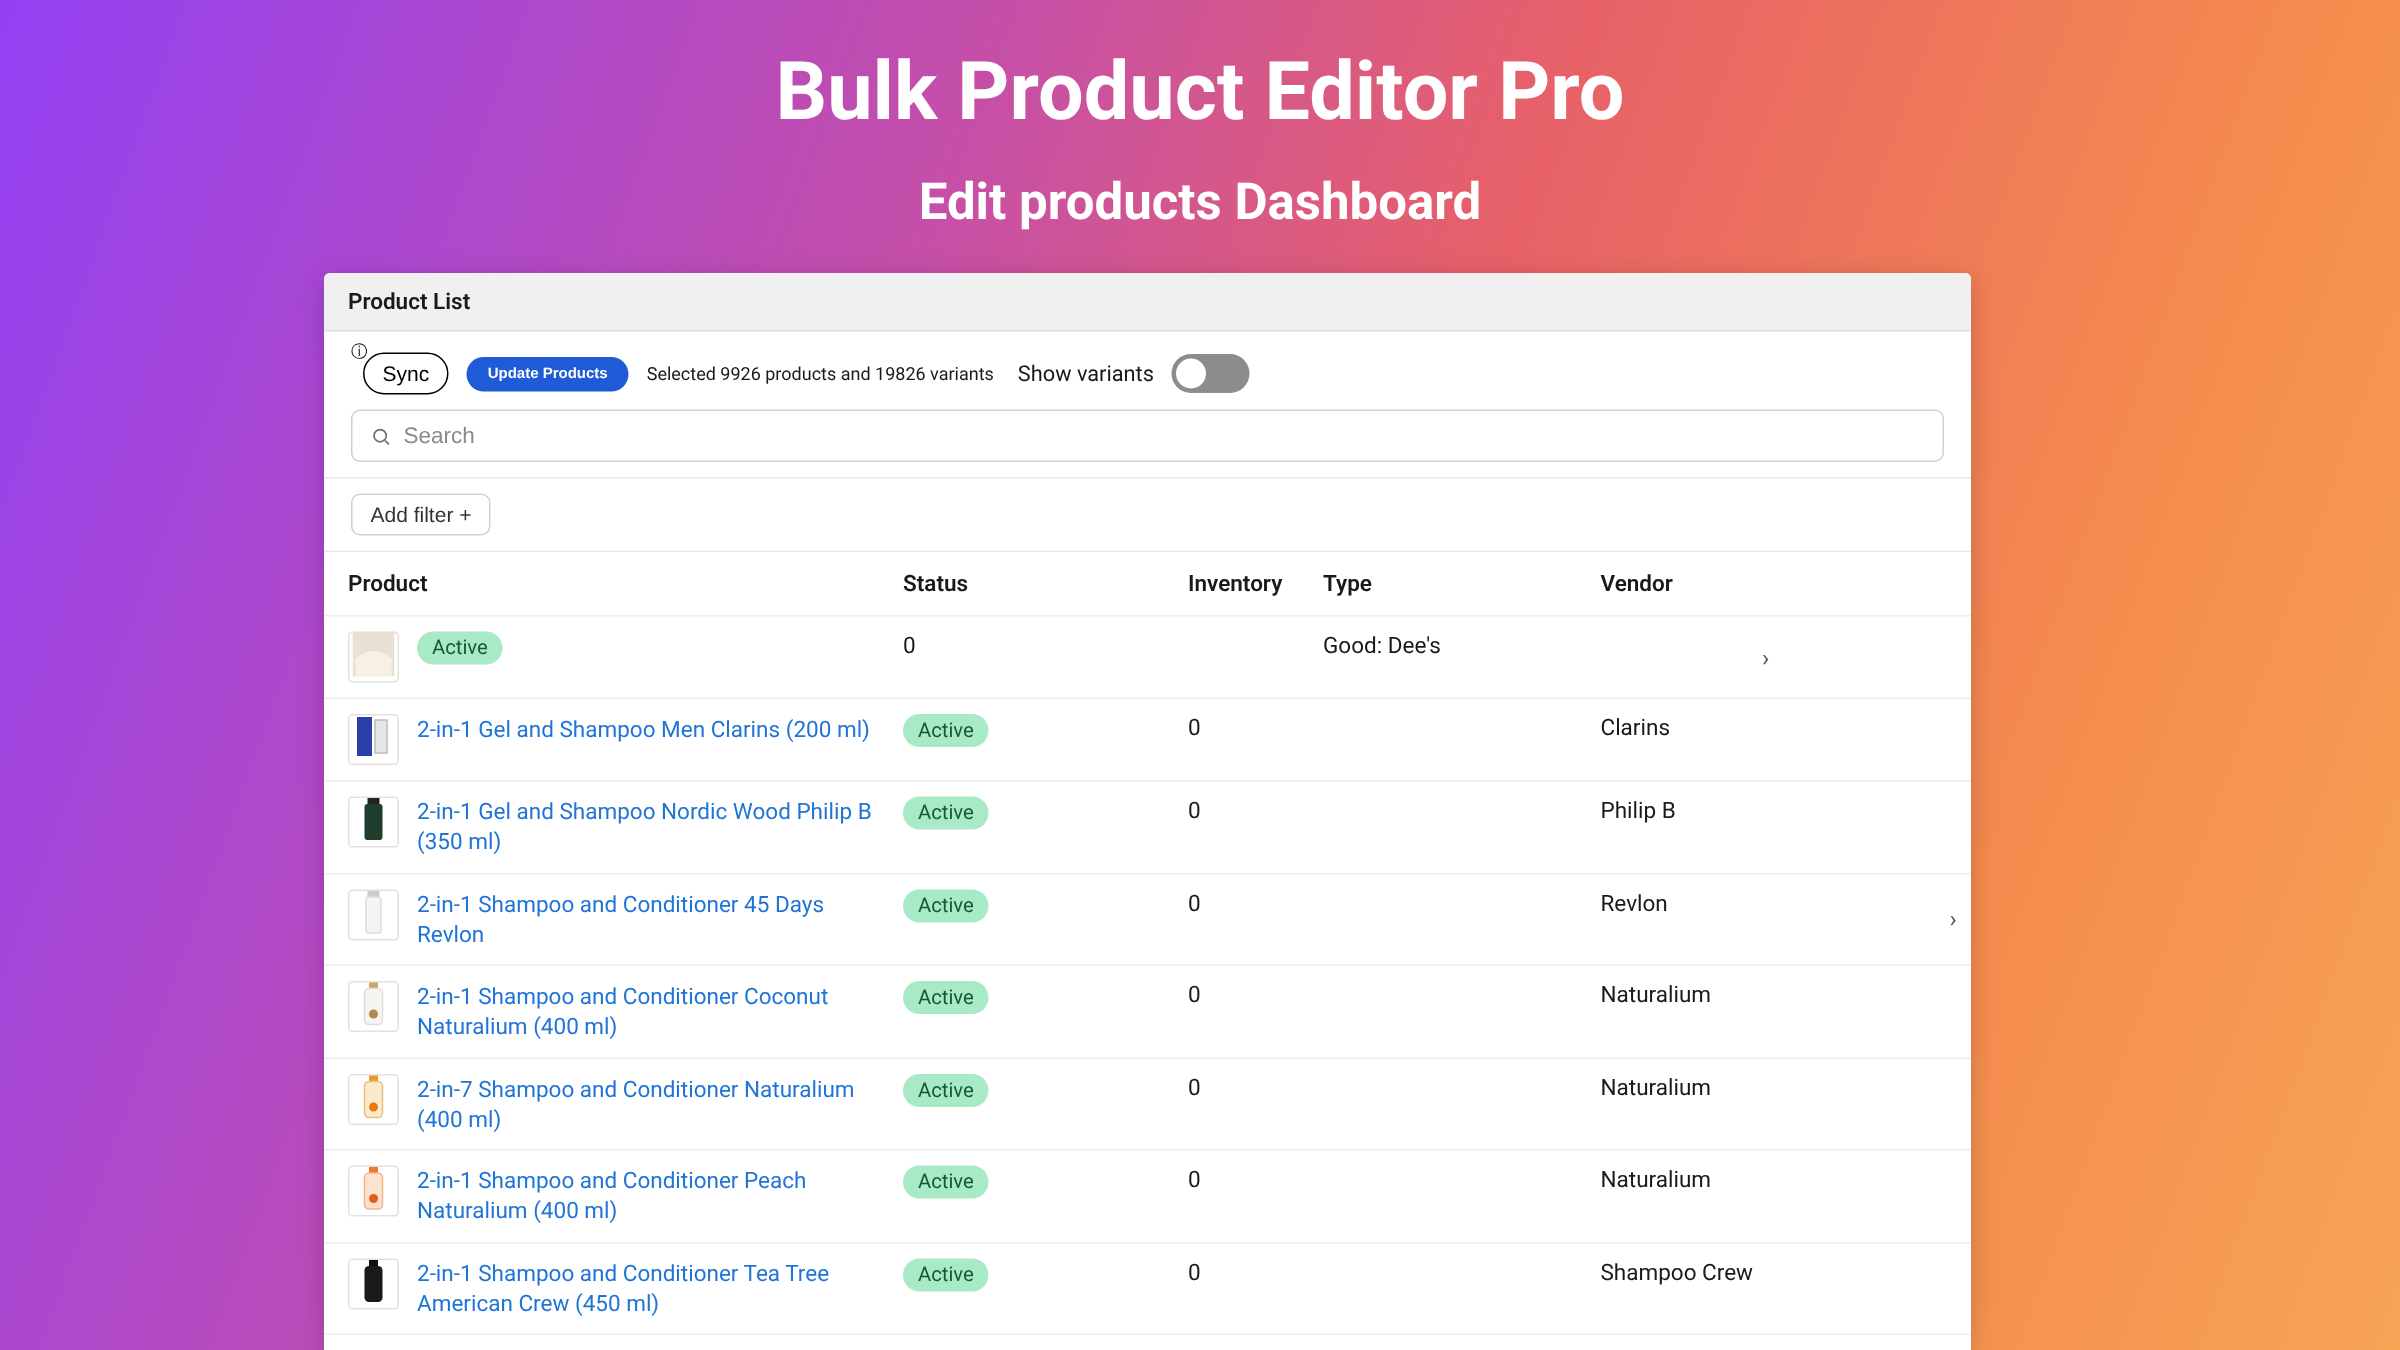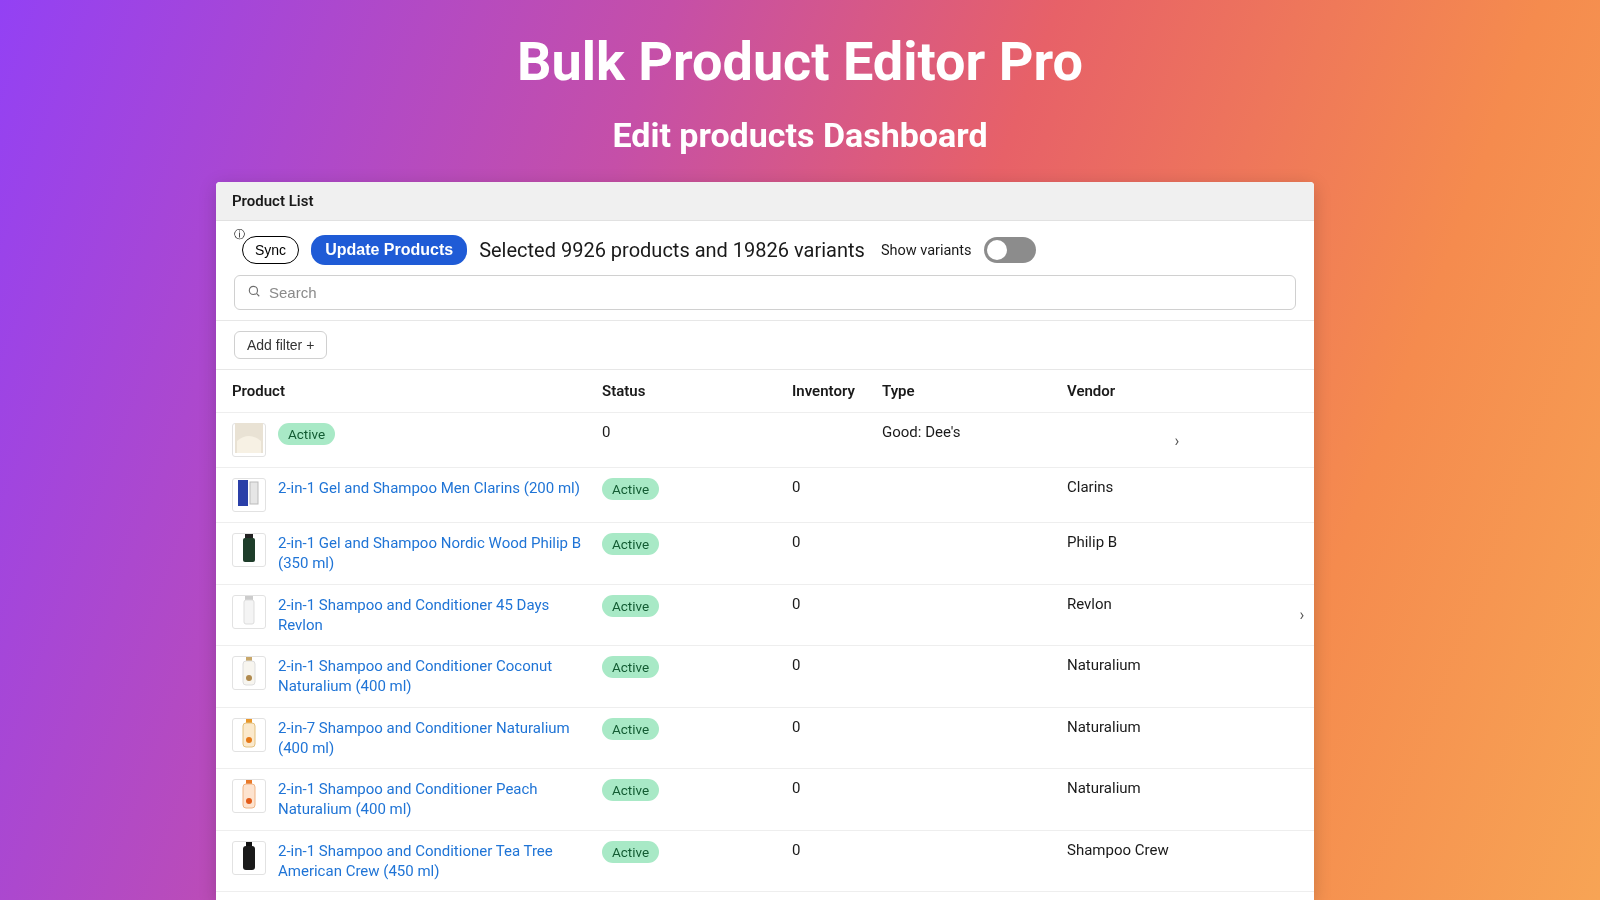--- a/index.html
+++ b/index.html
@@ -65,35 +65,35 @@
     cursor: pointer;
     margin-left: 8px;
     text-align: center;
   }
   .btn-primary {
     background: #1f5bd6;
     color: #fff;
     border: none;
     padding: 6px 14px;
     border-radius: 14px;
-    font-size: 16px;
+    font-size: 10px;
     font-weight: 600;
     cursor: pointer;
   }
-  .selection-text { font-size: 20px; color: #1a1a1a; }
+  .selection-text { font-size: 12px; color: #1a1a1a; }
   .show-variants-label { font-size: 14.5px; color: #1a1a1a; margin-left: 4px; }
   .toggle {
     width: 52px; height: 26px; border-radius: 13px; background: #8c8c8c; position: relative; cursor: pointer;
   }
   .toggle .knob {
     width: 20px; height: 20px; background: #fff; border-radius: 50%; position: absolute; top: 3px; left: 3px;
   }
   .search-wrap { padding: 0 18px 10px 18px; border-bottom: 1px solid #e7e7e7; }
   .search-box {
-    display: flex; gap: 8px;
+    display: flex; align-items: center; gap: 8px;
     border: 1px solid #d0d0d0; border-radius: 6px;
     padding: 8px 12px;
   }
   .search-box input {
     border: none; outline: none; font-size: 15px; flex: 1; color: #444;
   }
   .search-box input::placeholder { color: #8a8a8a; }
   .search-icon { width: 14px; height: 14px; color: #6e6e6e; }
   .filter-row { padding: 10px 18px; }
   .add-filter {

